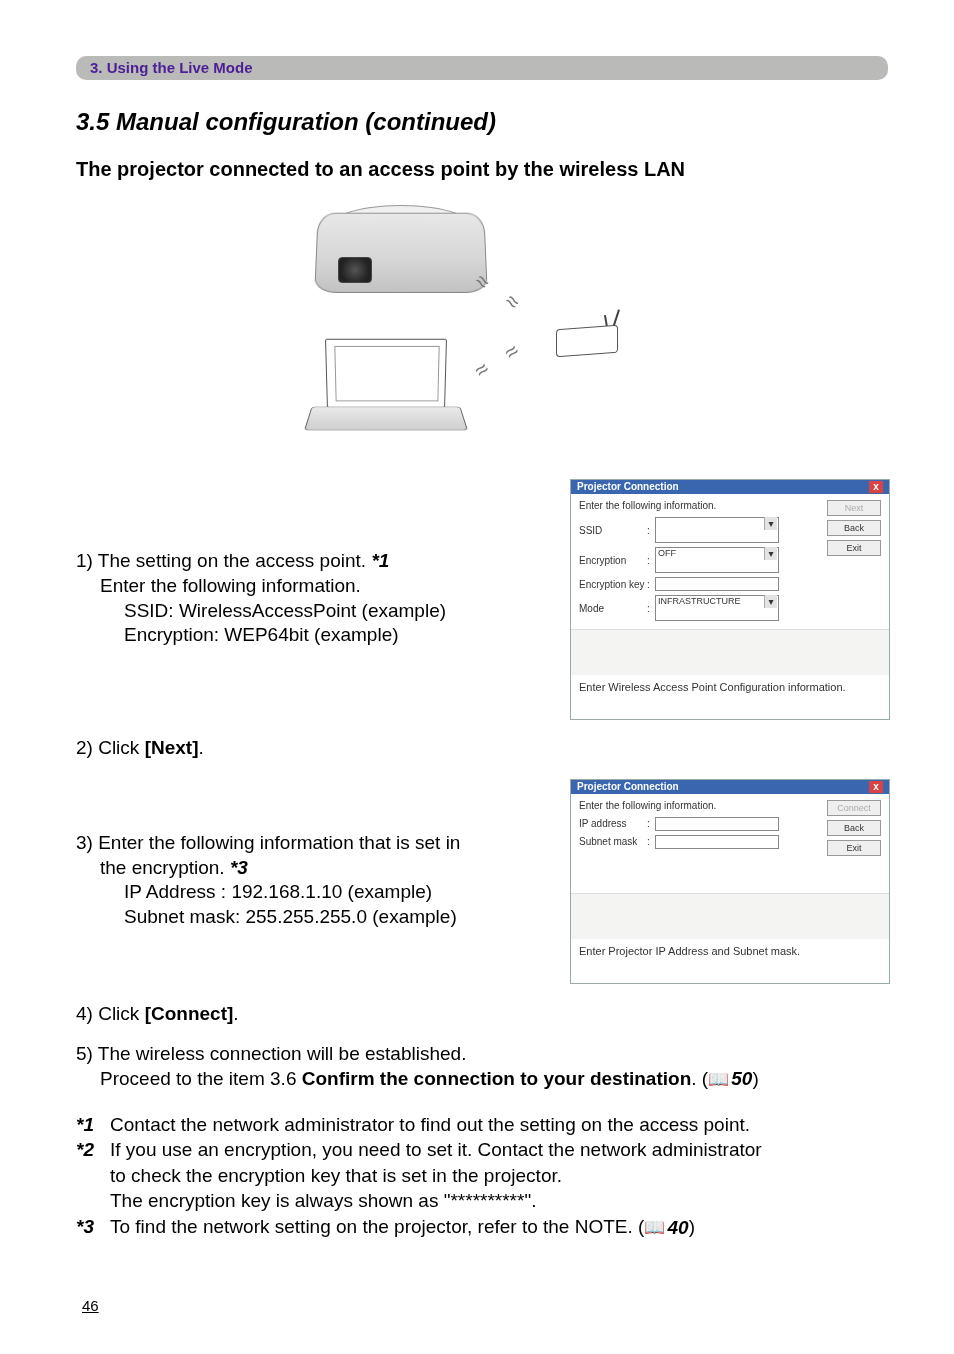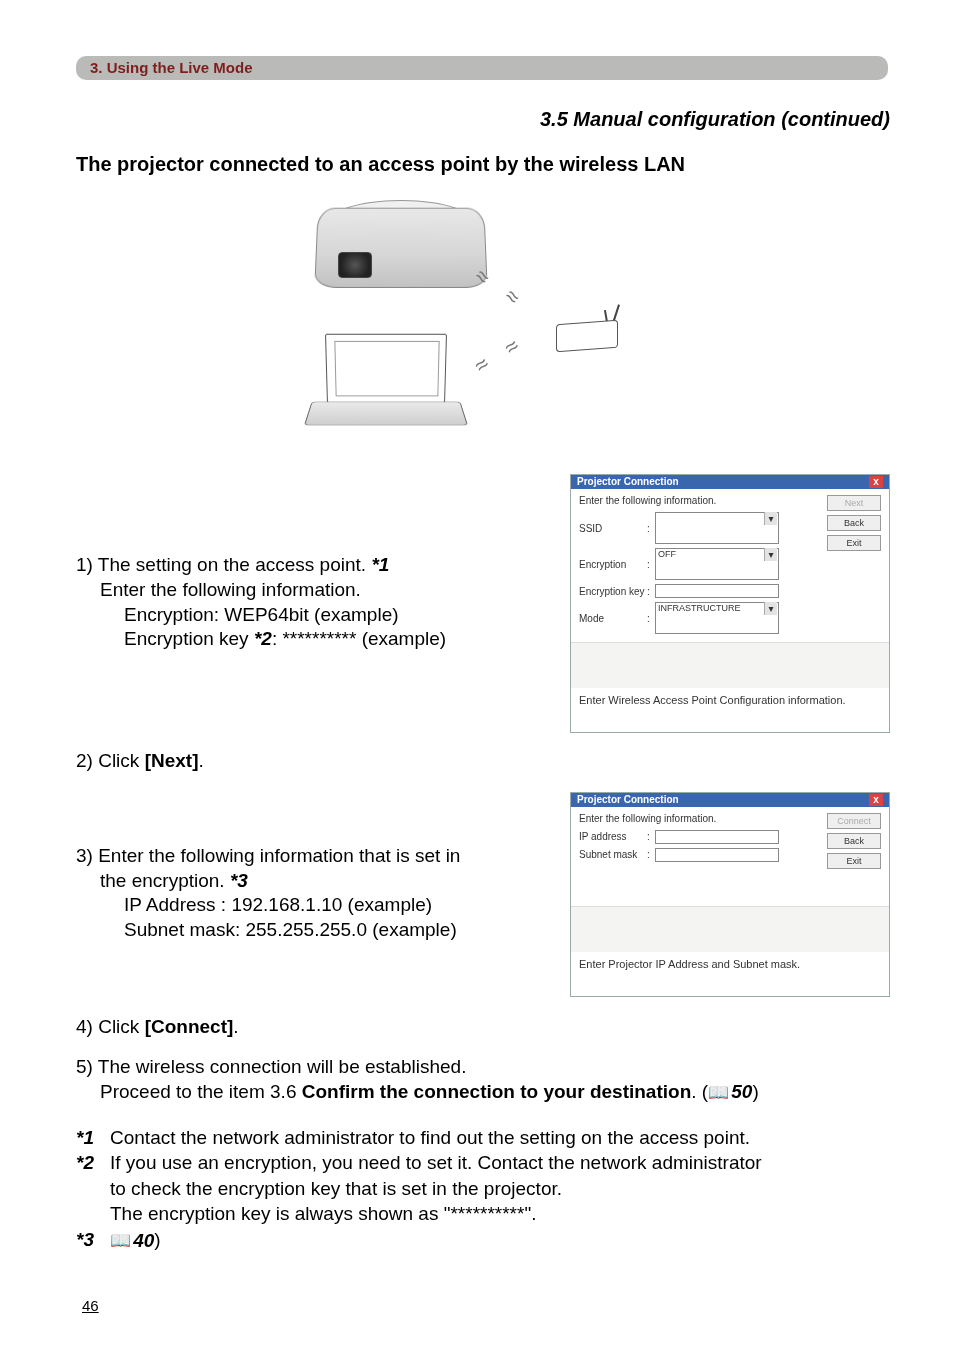--- a/index.html
+++ b/index.html
@@ -15,30 +15,29 @@
       padding: 56px 64px 40px 76px;
     }
     .header-pill {
       background: #babab8;
       border-radius: 10px;
       padding: 3px 14px;
       margin-bottom: 28px;
       width: 812px;
     }
     .header-text {
-      color: #7f1d1d;
+      color: #4c1d95;
       font-size: 15px;
       font-weight: bold;
     }
     .section-title {
-      font-size: 20px;
+      font-size: 24px;
       font-weight: bold;
       font-style: italic;
       margin-bottom: 22px;
-      text-align: right;
     }
     .sub-title {
       font-size: 20px;
       font-weight: bold;
       margin-bottom: 18px;
     }
     .diagram-area {
       width: 100%;
       height: 260px;
       position: relative;
@@ -218,21 +217,21 @@
     }
     .dlg-input {
       border: 1px solid #888;
       background: #fff;
       height: 14px;
       font-size: 9px;
       padding: 0 2px;
     }
     .dlg-select {
       border: 1px solid #888;
-      height: 32px;
+      height: 26px;
       font-size: 9px;
       background: #fff;
       position: relative;
       padding: 0 2px;
     }
     .dlg-select::after{
       content:"▾";
       position:absolute;
       right:1px;
       top:-1px;
@@ -341,24 +340,22 @@
     <div class="signal sig3">≈</div>
     <div class="signal sig4">≈</div>
   </div>
 
   <div class="body-row item-block">
     <div class="body-left">
       <div>
         <span>1) The setting on the access point. </span><span class="fn">*1</span>
       </div>
       <div class="indent-1">Enter the following information.</div>
+      <div class="indent-2">SSID: WirelessAccessPoint (example)</div>
       <div class="indent-2">Encryption: WEP64bit (example)</div>
-      <div class="indent-2">
-        <span>Encryption key </span><span class="fn">*2</span><span>: ********** (example)</span>
-      </div>
     </div>
     <div class="dialog">
       <div class="dlg-title">
         <span>Projector Connection</span>
         <span class="dlg-close">x</span>
       </div>
       <div class="dlg-body">
         <div style="margin-bottom:6px;">Enter the following information.</div>
         <div class="dlg-row">
           <span>SSID</span>
@@ -453,21 +450,21 @@
       <div class="fn-label">*2</div>
       <div>
         <div>If you use an encryption, you need to set it. Contact the network administrator</div>
         <div>to check the encryption key that is set in the projector.</div>
         <div>The encryption key is always shown as "**********".</div>
       </div>
     </div>
     <div class="fn-row">
       <div class="fn-label">*3</div>
       <div>
-        <span class="cross-ref">
+        <span>To find the network setting on the projector, refer to the NOTE. (</span><span class="cross-ref">
             <span class="book-icon">📖</span>
             <span class="ref-num">40</span>
           </span><span>)</span>
       </div>
     </div>
   </div>
 
 </div>
 
 <div class="page-num">46</div>

